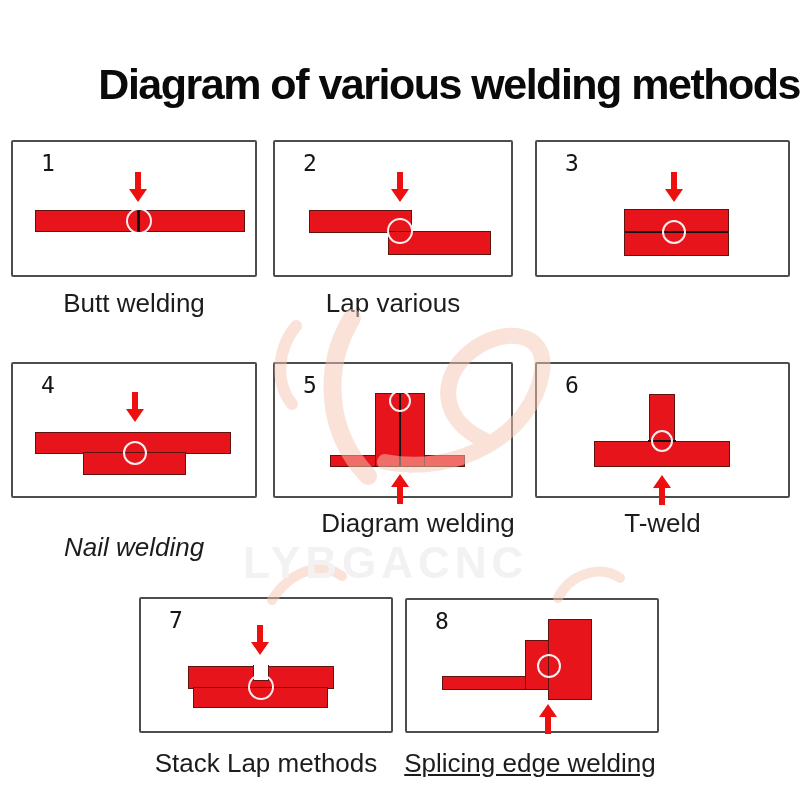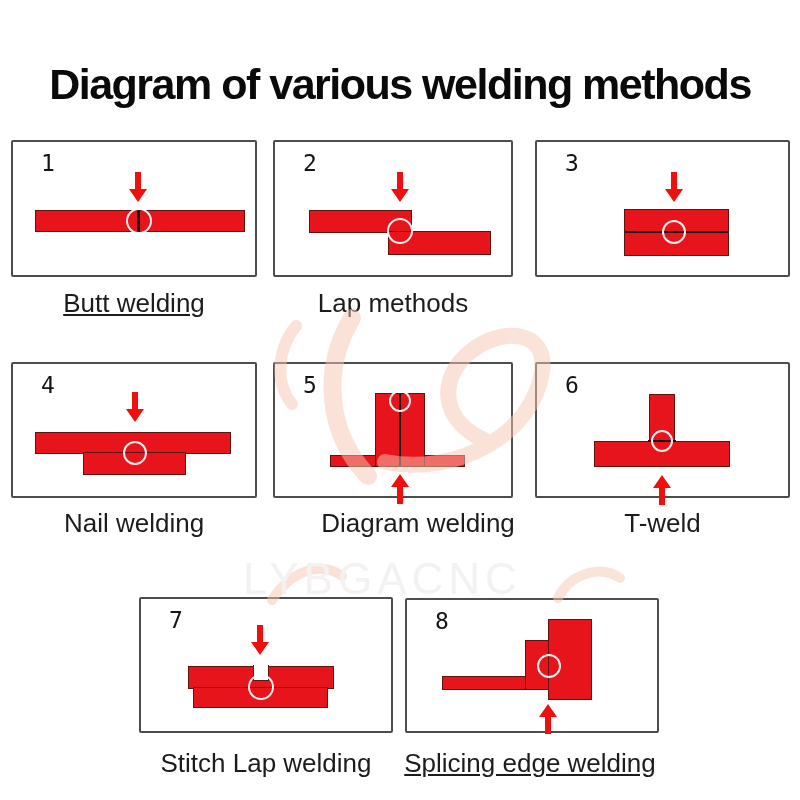--- a/index.html
+++ b/index.html
@@ -1,21 +1,21 @@
 <!DOCTYPE html>
 <html style="--steel-red: #e8141c; --steel-edge: #601410; --arrow-red: #ee0f0f; --panel-border: #4d4d4d; --caption-text: #1c1c1c; --title-text: #0a0a0a; --watermark-gray: #f3f1f1; --swirl-pink: #f6c7b4;"><head>
 <meta charset="utf-8">
 <style>
   html,body{margin:0;padding:0;background:#ffffff;}
   .page{
     position:relative;width:800px;height:800px;background:#fff;overflow:hidden;
     font-family:"Liberation Sans",sans-serif;
   }
   .title{
-    position:absolute;left:0;right:0;top:60px;text-align:center;
+    position:absolute;left:0;right:0;top:60px;text-align:right;
     font-weight:bold;font-size:43px;letter-spacing:-1.5px;
     color:var(--title-text,#0a0a0a);white-space:nowrap;
   }
   .panel{
     position:absolute;background:#fff;border:2px solid var(--panel-border,#4d4d4d);
     border-radius:2px;box-sizing:border-box;z-index:1;
   }
   .p1{left:11px;top:140px;width:246px;height:137px;}
   .p2{left:273px;top:140px;width:240px;height:137px;}
   .p3{left:535px;top:140px;width:255px;height:137px;}
@@ -43,31 +43,31 @@
   }
   .arrow{position:absolute;width:18px;display:flex;flex-direction:column;align-items:center;z-index:2;}
   .arrow .stem{display:block;width:6px;height:17px;background:var(--arrow-red,#ee0f0f);}
   .arrow .head{display:block;width:0;height:0;border-left:9px solid transparent;border-right:9px solid transparent;}
   .arrow.down .head{border-top:13px solid var(--arrow-red,#ee0f0f);}
   .arrow.up .head{border-bottom:13px solid var(--arrow-red,#ee0f0f);}
   .cap{
     position:absolute;font-size:26px;text-align:center;white-space:nowrap;
     color:var(--caption-text,#1c1c1c);z-index:1;
   }
-  .c1{left:11px;top:288px;width:246px;text-decoration:underline;}
+  .c1{left:11px;top:288px;width:246px;}
   .c2{left:273px;top:288px;width:240px;}
   .c3{left:535px;top:288px;width:255px;}
-  .c4{left:11px;top:508px;width:246px;}
+  .c4{left:11px;top:532px;width:246px;font-style:italic;}
   .c5{left:298px;top:508px;width:240px;}
   .c6{left:535px;top:508px;width:255px;}
   .c7{left:139px;top:748px;width:254px;}
   .c8{left:400px;top:748px;width:260px;text-decoration:underline;}
   .wm-text{
-    position:absolute;left:243px;top:557px;z-index:6;pointer-events:none;
-    font-size:44px;line-height:44px;font-weight:normal;letter-spacing:5px;
+    position:absolute;left:243px;top:541px;z-index:6;pointer-events:none;
+    font-size:44px;line-height:44px;font-weight:bold;letter-spacing:5px;
     color:var(--watermark-gray,#f3f1f1);white-space:nowrap;
   }
   .wm-swirl{position:absolute;left:0;top:0;z-index:5;pointer-events:none;}
 </style>
 </head>
 <body>
 
 <div class="page">
 
   <div class="title">Diagram of various welding methods</div>
@@ -158,25 +158,25 @@
     <div class="piece" style="left:118px;top:40px;width:24px;height:50px"></div>
     <div class="piece" style="left:141px;top:19px;width:44px;height:81px"></div>
     <div class="spot" style="left:130px;top:54px;width:24px;height:24px"></div>
     <div class="arrow up" style="left:132px;top:104px">
         <i class="head"></i>
         <i class="stem"></i>
       </div>
   </div>
 
   <div class="cap c1">Butt welding</div>
-  <div class="cap c2">Lap methods</div>
+  <div class="cap c2">Lap various</div>
   <div class="cap c4">Nail welding</div>
   <div class="cap c5">Diagram welding</div>
   <div class="cap c6">T-weld</div>
-  <div class="cap c7">Stitch Lap welding</div>
+  <div class="cap c7">Stack Lap methods</div>
   <div class="cap c8">Splicing edge welding</div>
 
   <svg class="wm-swirl" width="800" height="800" viewBox="0 0 800 800">
     <g fill="none" stroke="var(--swirl-pink,#f6c7b4)" stroke-linecap="round" opacity="0.5">
       <path d="M 352 318 C 322 368 326 432 368 476" stroke-width="18"></path>
       <path d="M 385 462 C 455 476 532 436 542 372 C 548 330 502 326 470 352 C 438 378 440 420 484 440" stroke-width="16"></path>
       <path d="M 296 326 C 278 348 274 382 292 404" stroke-width="12"></path>
       <path d="M 272 600 C 290 572 320 560 342 576" stroke-width="10"></path>
       <path d="M 558 598 C 570 574 600 564 620 578" stroke-width="10"></path>
     </g>

